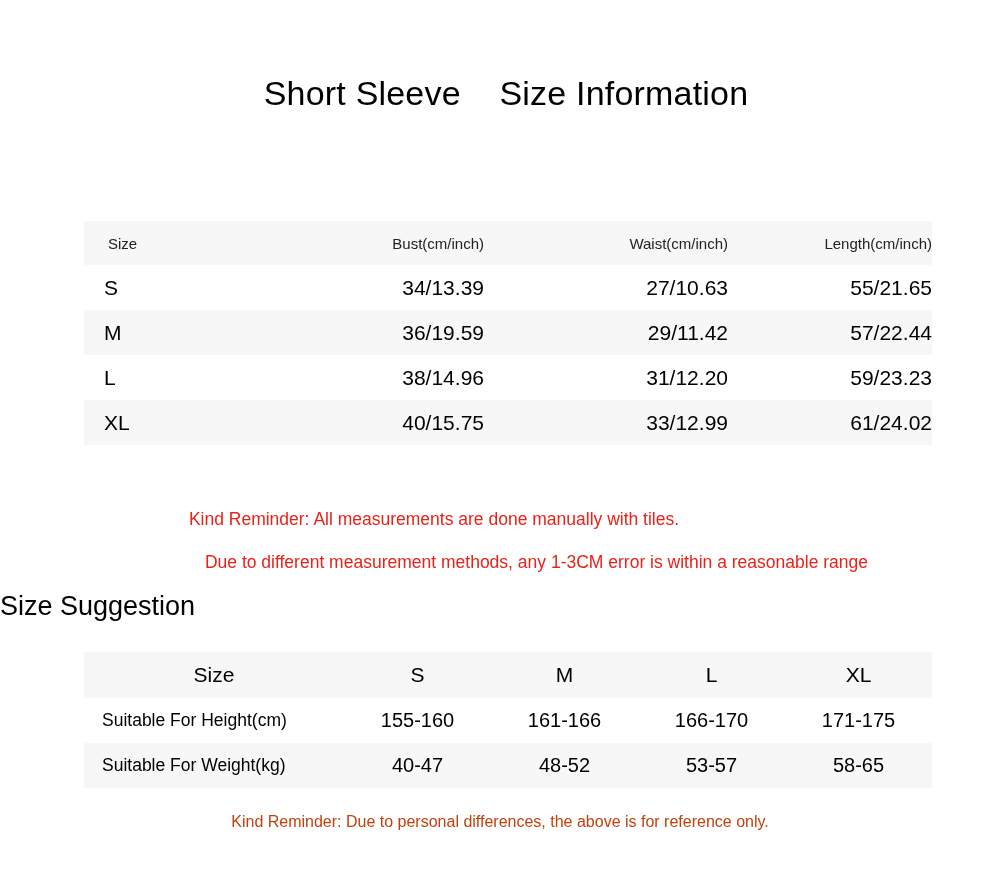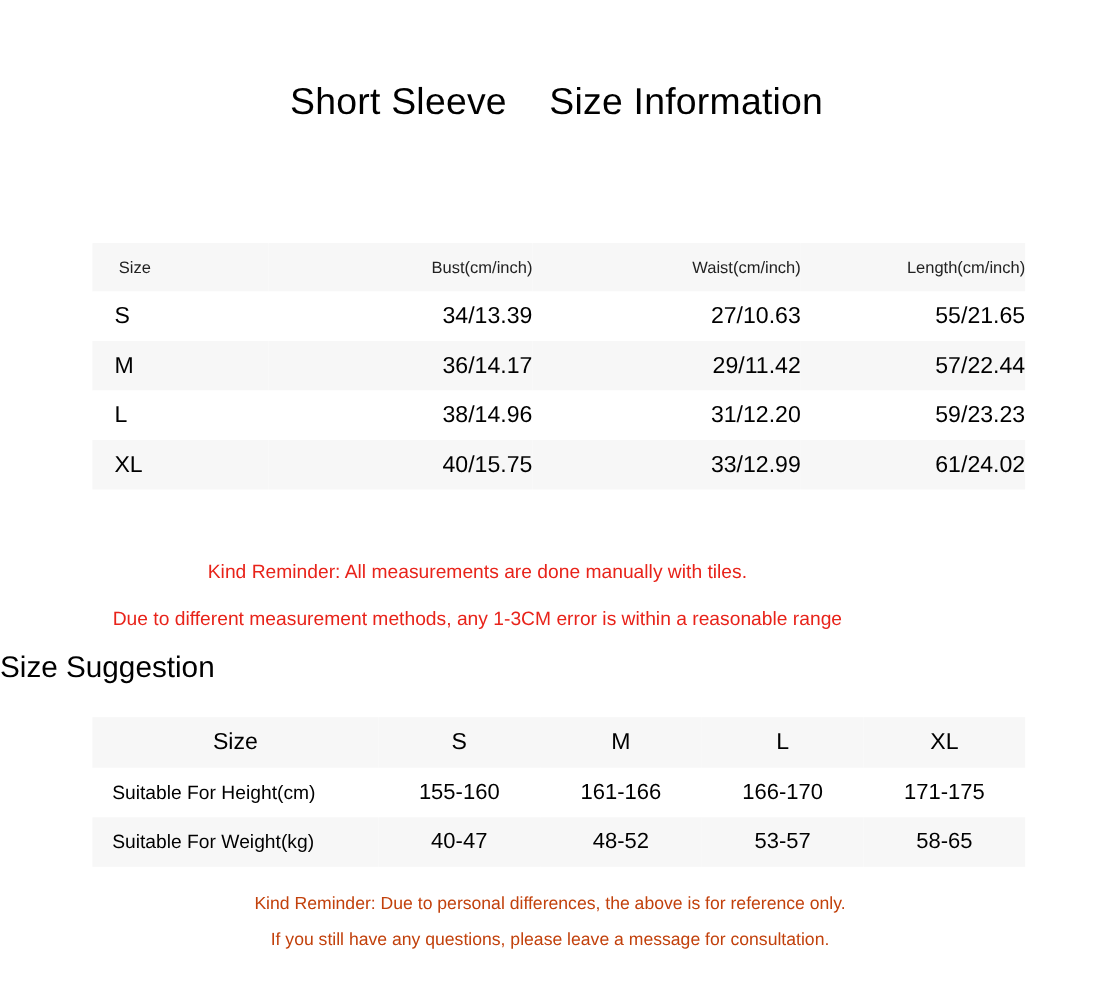--- a/index.html
+++ b/index.html
@@ -77,21 +77,21 @@
   .reminder {
     position: absolute;
     left: 0;
     width: 868px;
     text-align: center;
     color: #e8231a;
     font-size: 17.5px;
     line-height: 1.2;
   }
   .reminder.l1 { top: 509px; }
-  .reminder.l2 { top: 552px; }
+  .reminder.l2 { top: 552px; text-align: right; }
 
   
   .suggest-title {
     position: absolute;
     left: 0;
     top: 591px;
     width: 1000px;
     text-align: left;
     font-size: 27px;
     color: #000;
@@ -180,21 +180,21 @@
     </thead>
     <tbody>
       <tr>
         <td class="col-size-cell">S</td>
         <td>34/13.39</td>
         <td>27/10.63</td>
         <td>55/21.65</td>
       </tr>
       <tr>
         <td class="col-size-cell">M</td>
-        <td>36/14.17</td>
+        <td>36/19.59</td>
         <td>29/11.42</td>
         <td>57/22.44</td>
       </tr>
       <tr>
         <td class="col-size-cell">L</td>
         <td>38/14.96</td>
         <td>31/12.20</td>
         <td>59/23.23</td>
       </tr>
       <tr>
@@ -240,15 +240,14 @@
         <td class="row-label">Suitable For Weight(kg)</td>
         <td class="val">40-47</td>
         <td class="val">48-52</td>
         <td class="val">53-57</td>
         <td class="val">58-65</td>
       </tr>
     </tbody>
   </table>
 
   <div class="footnote f1">Kind Reminder: Due to personal differences, the above is for reference only.</div>
-  <div class="footnote f2">If you still have any questions, please leave a message for consultation.</div>
 
 </div>
 
 </body></html>

